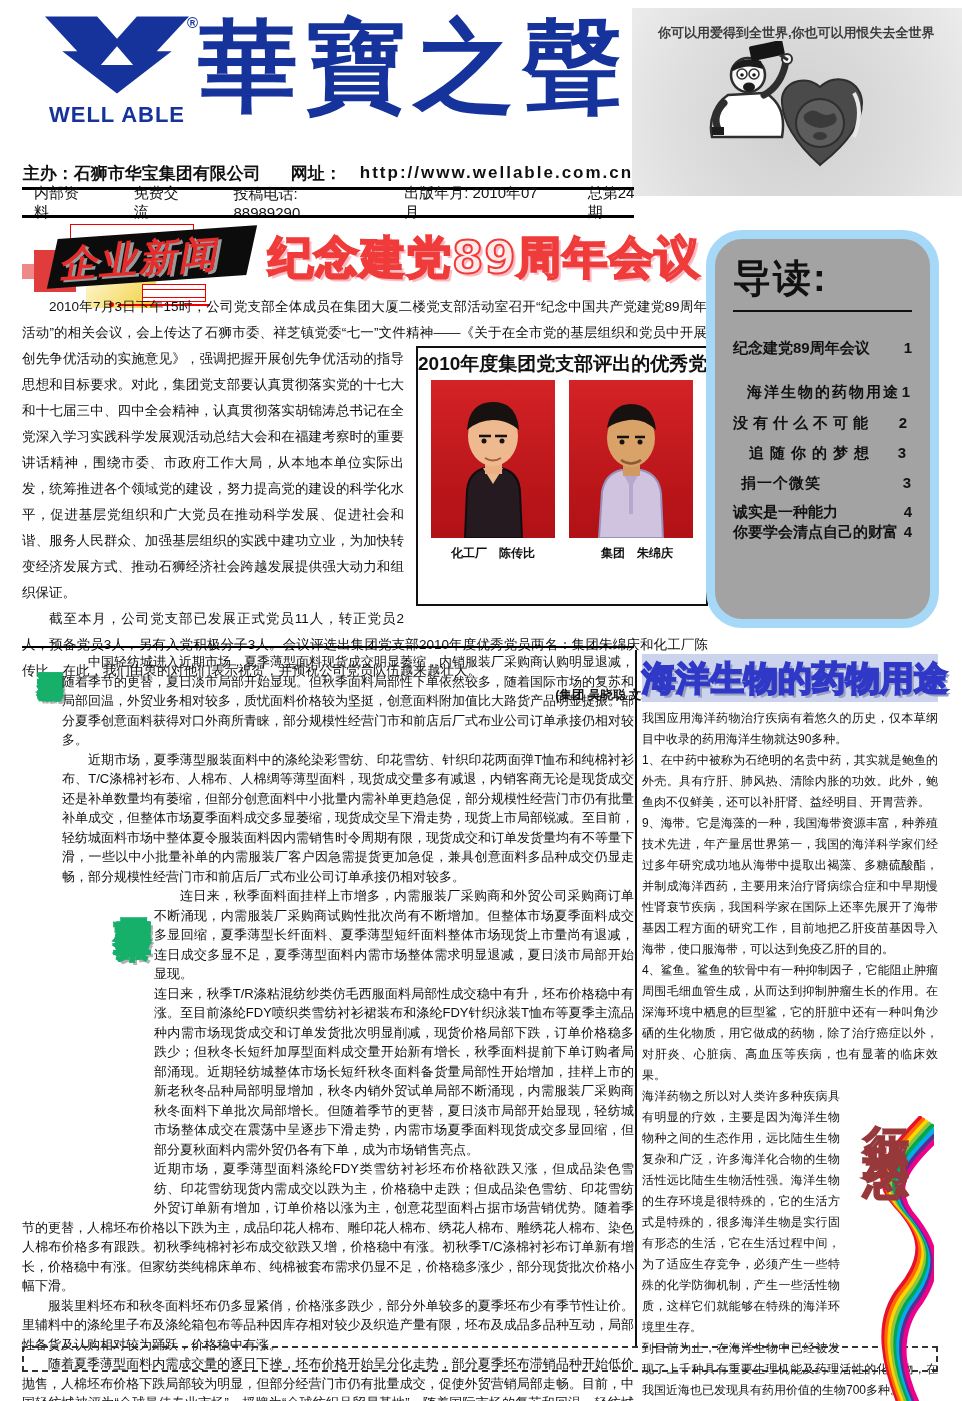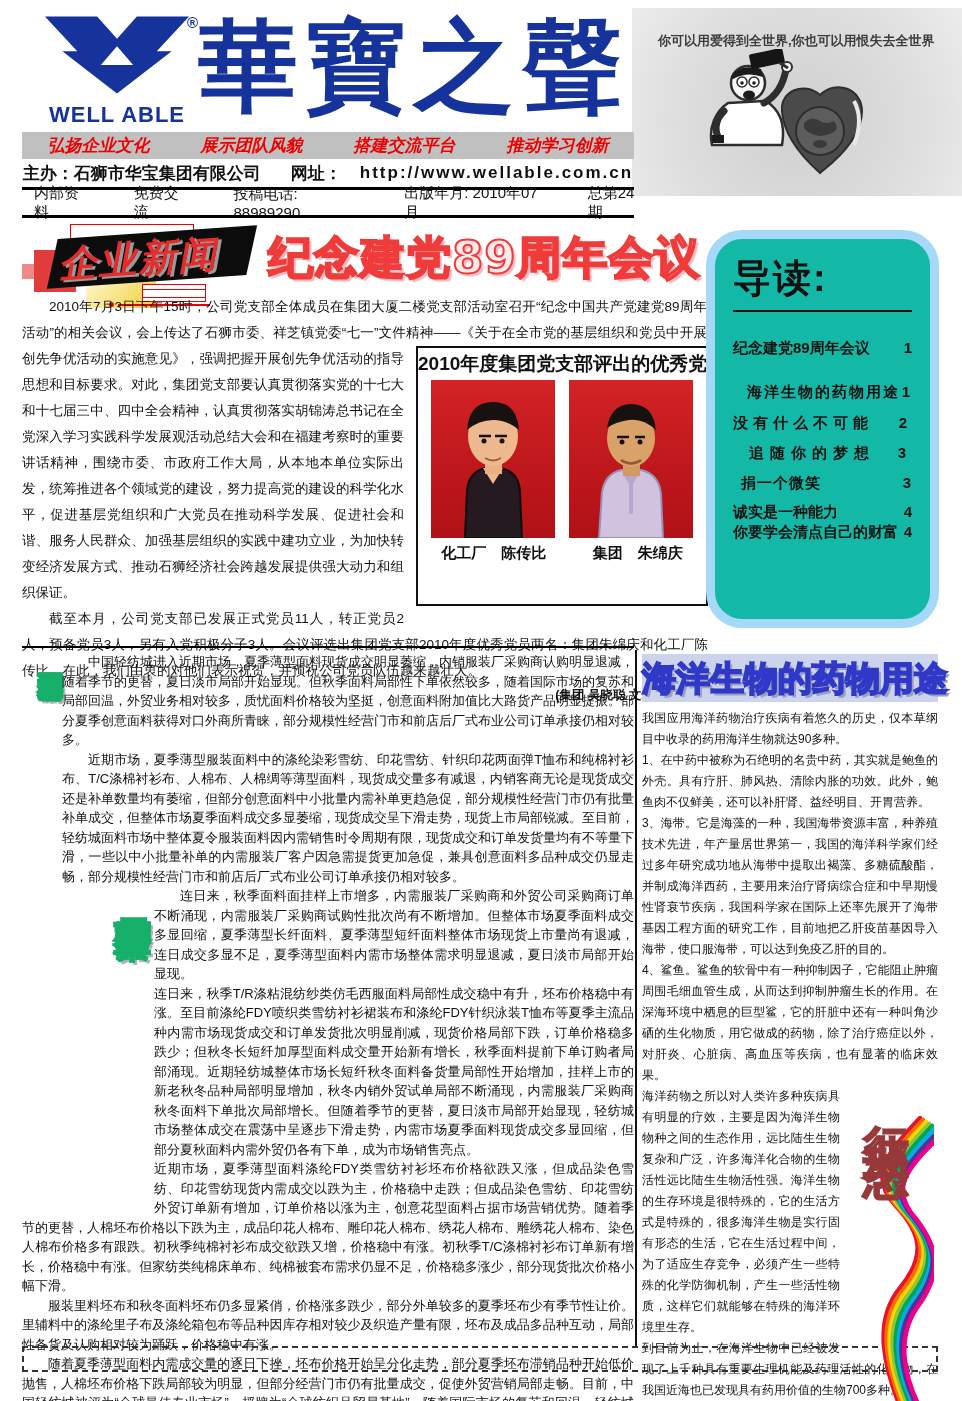--- a/index.html
+++ b/index.html
@@ -8,21 +8,21 @@
 
   
   .logo-wrap{position:absolute;left:28px;top:14px;width:178px;height:122px;text-align:center;}
   .logo-wrap .reg{position:absolute;right:8px;top:0;color:#16339c;font-size:15px;font-weight:bold;}
   .brand{color:#16339c;font-weight:bold;font-size:22px;letter-spacing:1px;margin-top:2px;}
   .masthead-title{position:absolute;left:198px;top:2px;width:445px;height:128px;line-height:128px;
         font-family:"DejaVu Serif",serif;font-weight:900;font-size:100px;letter-spacing:8px;
         color:#16339c;white-space:nowrap;}
   .cartoon{position:absolute;left:632px;top:8px;width:330px;height:188px;
         background:radial-gradient(circle at 50% 60%,#cfcfcf 0%,#dedede 60%,#ececec 100%);}
-  .cartoon-caption{padding:24px 14px 0 26px;font-size:13px;font-weight:bold;color:#3c3c3c;line-height:17px;}
+  .cartoon-caption{padding:16px 14px 0 26px;font-size:13px;font-weight:bold;color:#3c3c3c;line-height:17px;}
 
   .slogan-bar{position:absolute;left:22px;top:132px;width:612px;height:27px;background:#c0c0c0;
         display:flex;align-items:center;justify-content:space-around;}
   .slogan-bar span{color:#ee0000;font-weight:bold;font-style:italic;font-size:17px;font-family:"DejaVu Serif",serif;}
   .organizer-row{position:absolute;left:22px;top:160px;width:612px;height:26px;display:flex;gap:30px;
         align-items:center;justify-content:center;font-size:17px;font-weight:bold;}
   .rule-a{position:absolute;left:22px;top:187px;width:612px;height:3px;background:#000;}
   .info-row{position:absolute;left:16px;top:192px;width:612px;height:22px;display:flex;gap:43px;
         align-items:center;padding-left:18px;font-size:15px;font-weight:normal;}
   .rule-b{position:absolute;left:22px;top:215px;width:612px;height:3px;background:#000;}
@@ -52,26 +52,26 @@
   .article1{position:absolute;left:22px;top:294px;width:686px;font-size:13.5px;line-height:26px;
         text-align:justify;}
   .article1 p{margin:0;text-indent:2em;}
   .ph-spacer{float:right;width:1px;height:52px;}
   .photobox{float:right;clear:right;width:288px;height:256px;margin:0 0 6px 12px;border:2.5px solid #111;
         background:#fff;text-align:center;}
   .photobox-title{font-size:19px;font-weight:bold;line-height:32px;white-space:nowrap;text-indent:0;}
   .photos{display:flex;justify-content:space-around;padding:0 6px;}
   .photo-fig{width:128px;}
   .photo-fig svg{display:block;margin:0 auto;}
-  .photo-cap{font-size:15px;font-weight:bold;line-height:30px;white-space:nowrap;}
+  .photo-cap{font-size:12px;font-weight:bold;line-height:30px;white-space:nowrap;}
   .attr1{clear:both;text-align:right;font-size:12.5px;font-weight:bold;padding-right:2px;line-height:22px;}
 
   
   .guide-box{position:absolute;left:706px;top:230px;width:233px;height:398px;border:9px solid #a6d9f7;
-        border-radius:36px;background:#14b8a6;box-sizing:border-box;padding:14px 18px 0 18px;}
+        border-radius:36px;background:#a3a3a3;box-sizing:border-box;padding:14px 18px 0 18px;}
   .guide-title{font-size:38px;font-weight:bold;letter-spacing:2px;}
   .guide-rule{border:none;border-top:2px solid #111;margin:6px 0 26px 0;}
   .guide-item{display:flex;justify-content:space-between;font-size:15px;font-weight:bold;line-height:20px;}
   .guide-item .pg{font-size:15px;}
   .guide-item:nth-of-type(1){margin-bottom:30px;}
   .guide-item:nth-of-type(2){margin-bottom:24px;}
   .guide-item:nth-of-type(3){margin-bottom:11px;padding-left:14px;letter-spacing:2px;}
   .guide-item:nth-of-type(4){margin-bottom:10px;letter-spacing:5px;}
   .guide-item:nth-of-type(5){margin-bottom:10px;padding-left:16px;letter-spacing:6px;}
   .guide-item:nth-of-type(6){margin-bottom:9px;padding-left:8px;letter-spacing:1px;}
@@ -143,26 +143,20 @@
       <path d="M132,54 q18,-10 22,-34" stroke="#2e2e2e" stroke-width="7" fill="none" stroke-linecap="round"></path>
       <circle cx="155" cy="18" r="5" fill="#f7f7f7" stroke="#2e2e2e" stroke-width="2"></circle>
       <rect x="118" y="2" width="34" height="15" rx="2" fill="#151515" transform="rotate(-12 135 10)"></rect>
       <line x1="148" y1="14" x2="156" y2="19" stroke="#2e2e2e" stroke-width="3"></line>
 
       <path d="M92,62 q-12,12 -6,26" stroke="#2e2e2e" stroke-width="7" fill="none" stroke-linecap="round"></path>
       <rect x="80" y="86" width="12" height="8" fill="#1c1c1c"></rect>
     </svg>
   </div>
 
-  <div class="slogan-bar">
-    <span>弘扬企业文化</span>
-    <span>展示团队风貌</span>
-    <span>搭建交流平台</span>
-    <span>推动学习创新</span>
-  </div>
 
   <div class="organizer-row">
     <span>主办：石狮市华宝集团有限公司</span>
     <span>网址：</span>
     <span style="margin-left:-12px;letter-spacing:2px;">http://www.wellable.com.cn</span>
   </div>
   <div class="rule-a"></div>
   <div class="info-row">
     <span>内部资料</span>
     <span>免费交流</span>
@@ -290,21 +284,21 @@
     <p>近期市场，夏季薄型面料涤纶FDY类雪纺衬衫坯布价格欲跌又涨，但成品染色雪纺、印花雪纺现货内需成交以跌为主，价格稳中走跌；但成品染色雪纺、印花雪纺外贸订单新有增加，订单价格以涨为主，创意花型面料占据市场营销优势。随着季节的更替，人棉坯布价格以下跌为主，成品印花人棉布、雕印花人棉布、绣花人棉布、雕绣花人棉布、染色人棉布价格多有跟跌。初秋季纯棉衬衫布成交欲跌又增，价格稳中有涨。初秋季T/C涤棉衬衫布订单新有增长，价格稳中有涨。但家纺类纯棉床单布、纯棉被套布需求仍显不足，价格稳多涨少，部分现货批次价格小幅下滑。</p>
     <p class="ind">服装里料坯布和秋冬面料坯布仍多显紧俏，价格涨多跌少，部分外单较多的夏季坯布少有季节性让价。里辅料中的涤纶里子布及涤纶箱包布等品种因库存相对较少及织造产量有限，坯布及成品多品种互动，局部性备货及认购相对较为踊跃，价格稳中有涨。</p>
     <p class="ind">随着夏季薄型面料内需成交量的逐日下挫，坯布价格开始呈分化走势，部分夏季坯布滞销品种开始低价抛售，人棉坯布价格下跌局部较为明显，但部分经营门市仍有批量成交，促使外贸营销局部走畅。目前，中国轻纺城被评为“全球最佳专业市场”，授牌为“全球纺织品贸易基地”，随着国际市场的复苏和回温，轻纺城市场外商直接入市下单和现货成交大小批量兼具，秋季纯棉全棉布、T/C涤棉布、涤纶里料和夏季涤纶FDY喷织雪纺类衬衫裙装布、夏秋涤纶FDY针织T恤裙装布等需求各有涉及，部分前店后厂式布业公司已连续接到多批次订单，正在分批生产及按批次发货。</p>
 
   </div>
 
   <div class="article3">
     <div class="m-headline">海洋生物的药物用途</div>
     <p>我国应用海洋药物治疗疾病有着悠久的历史，仅本草纲目中收录的药用海洋生物就达90多种。</p>
     <p>1、在中药中被称为石绝明的名贵中药，其实就是鲍鱼的外壳。具有疗肝、肺风热、清除内胀的功效。此外，鲍鱼肉不仅鲜美，还可以补肝肾、益经明目、开胃营养。</p>
-    <p>3、海带。它是海藻的一种，我国海带资源丰富，种养殖技术先进，年产量居世界第一，我国的海洋科学家们经过多年研究成功地从海带中提取出褐藻、多糖硫酸酯，并制成海洋西药，主要用来治疗肾病综合症和中早期慢性肾衰节疾病，我国科学家在国际上还率先展开了海带基因工程方面的研究工作，目前地把乙肝疫苗基因导入海带，使口服海带，可以达到免疫乙肝的目的。</p>
+    <p>9、海带。它是海藻的一种，我国海带资源丰富，种养殖技术先进，年产量居世界第一，我国的海洋科学家们经过多年研究成功地从海带中提取出褐藻、多糖硫酸酯，并制成海洋西药，主要用来治疗肾病综合症和中早期慢性肾衰节疾病，我国科学家在国际上还率先展开了海带基因工程方面的研究工作，目前地把乙肝疫苗基因导入海带，使口服海带，可以达到免疫乙肝的目的。</p>
     <p>4、鲨鱼。鲨鱼的软骨中有一种抑制因子，它能阻止肿瘤周围毛细血管生成，从而达到抑制肿瘤生长的作用。在深海环境中栖息的巨型鲨，它的肝脏中还有一种叫角沙硒的生化物质，用它做成的药物，除了治疗癌症以外，对肝炎、心脏病、高血压等疾病，也有显著的临床效果。</p>
     <div class="industry-float">
       <div class="industry-label">行业动态</div>
       <svg class="ribbon" width="72" height="316" viewBox="0 0 72 316">
         <g fill="none" stroke-linecap="round">
           <path d="M58,2 C20,42 8,62 34,90 C60,118 64,140 38,172 C12,204 18,248 48,314" stroke="#e8112d" stroke-width="4.5"></path>
           <path d="M61,4 C23,44 11,64 37,92 C63,120 67,142 41,174 C15,206 21,250 51,314" stroke="#ff6b00" stroke-width="4.5"></path>
           <path d="M64,6 C26,46 14,66 40,94 C66,122 70,144 44,176 C18,208 24,252 54,314" stroke="#ffd500" stroke-width="4.5"></path>
           <path d="M67,8 C29,48 17,68 43,96 C69,124 72,146 47,178 C21,210 27,254 57,313" stroke="#8cc63f" stroke-width="4.5"></path>
           <path d="M70,10 C32,50 20,70 46,98 C71,126 74,148 50,180 C24,212 30,256 60,312" stroke="#00a651" stroke-width="4.5"></path>

